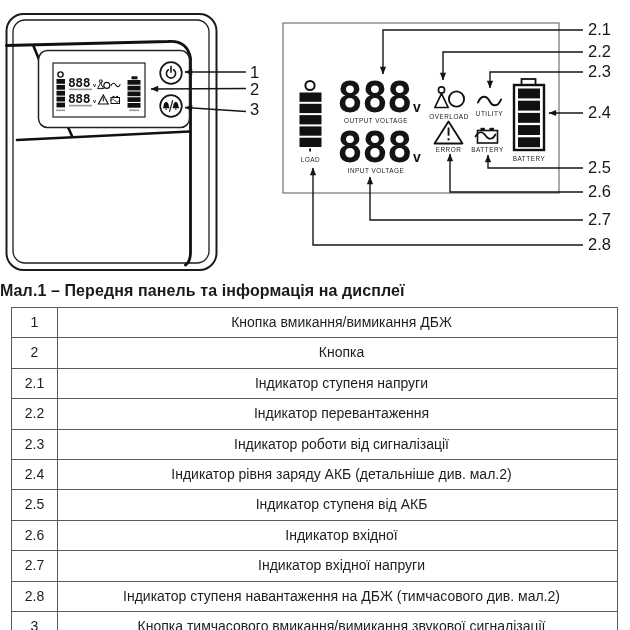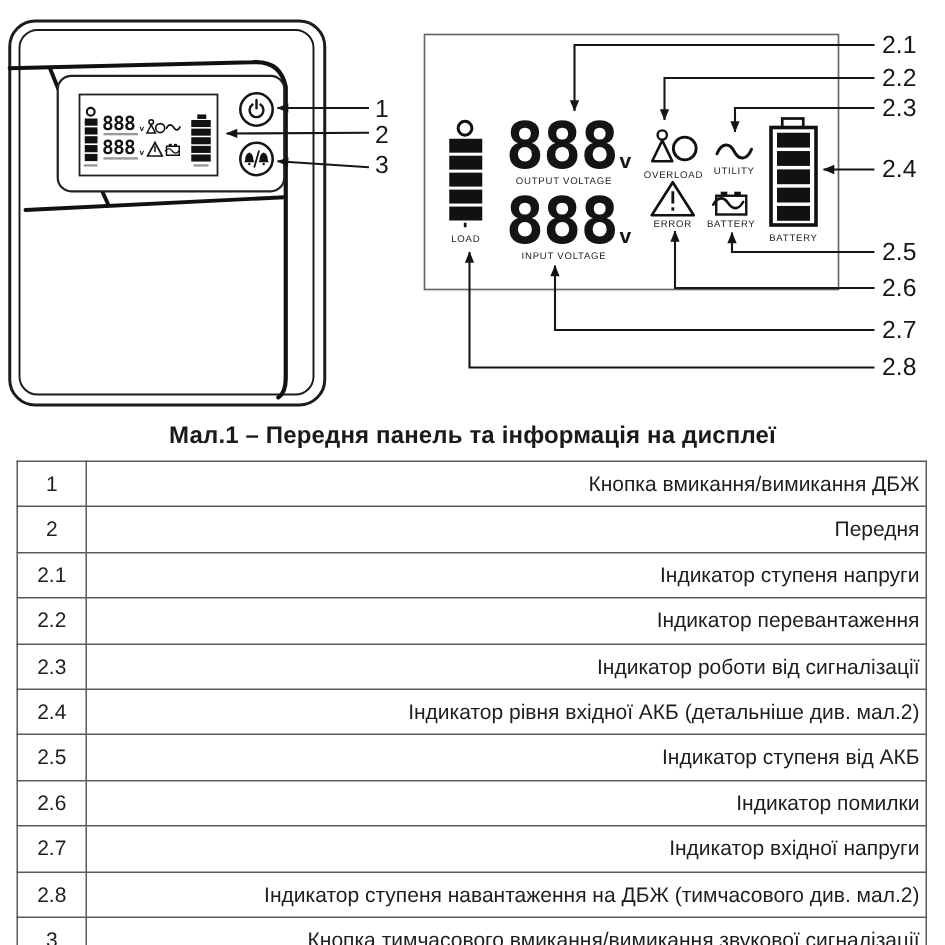--- a/index.html
+++ b/index.html
@@ -2,33 +2,33 @@
 <html><head>
 <meta charset="utf-8">
 <style>
   html,body{margin:0;padding:0;}
   body{
     width:630px;height:630px;background:#ffffff;position:relative;overflow:hidden;
     font-family:"Liberation Sans",sans-serif;color:#1c1c1c;
   }
   .figure-svg{position:absolute;left:0;top:0;}
   .caption{
-    position:absolute;left:0;top:282px;width:630px;text-align:center;
+    position:absolute;left:0;top:282px;width:630px;text-align:left;
     font-size:16px;font-weight:bold;color:#1a1a1a;letter-spacing:0.1px;
   }
   table.legend{
     position:absolute;left:11px;top:307px;width:607px;
     border-collapse:collapse;table-layout:fixed;
   }
   table.legend td{
     border:1px solid #5a5a5a;height:27.4px;font-size:14px;color:#1e1e1e;
     vertical-align:middle;line-height:1.1;
   }
   table.legend td.num{width:43px;text-align:center;}
-  table.legend td.desc{padding-left:12px;padding-right:4px;text-align:right;}
+  table.legend td.desc{padding-left:12px;padding-right:4px;text-align:center;}
   svg text{font-family:"Liberation Sans",sans-serif;fill:#141414;}
   svg text.seg{font-family:"DejaVu Sans Mono",monospace;font-weight:bold;}
   svg text.tiny{font-size:6.4px;letter-spacing:0.5px;text-anchor:middle;fill:#222;}
   svg text.callout{font-size:16.5px;fill:#161616;}
   .ln{stroke:#161616;stroke-width:1.4;fill:none;}
 </style>
 </head>
 <body>
 
 <svg class="figure-svg" width="630" height="280" viewBox="0 0 630 280">
@@ -202,45 +202,45 @@
 <div class="caption">Мал.1 – Передня панель та інформація на дисплеї</div>
 
 <table class="legend">
   <tbody>
     <tr>
       <td class="num">1</td>
       <td class="desc">Кнопка вмикання/вимикання ДБЖ</td>
     </tr>
     <tr>
       <td class="num">2</td>
-      <td class="desc">Передня</td>
+      <td class="desc">Кнопка</td>
     </tr>
     <tr>
       <td class="num">2.1</td>
       <td class="desc">Індикатор ступеня напруги</td>
     </tr>
     <tr>
       <td class="num">2.2</td>
       <td class="desc">Індикатор перевантаження</td>
     </tr>
     <tr>
       <td class="num">2.3</td>
       <td class="desc">Індикатор роботи від сигналізації</td>
     </tr>
     <tr>
       <td class="num">2.4</td>
-      <td class="desc">Індикатор рівня вхідної АКБ (детальніше див. мал.2)</td>
+      <td class="desc">Індикатор рівня заряду АКБ (детальніше див. мал.2)</td>
     </tr>
     <tr>
       <td class="num">2.5</td>
       <td class="desc">Індикатор ступеня від АКБ</td>
     </tr>
     <tr>
       <td class="num">2.6</td>
-      <td class="desc">Індикатор помилки</td>
+      <td class="desc">Індикатор вхідної</td>
     </tr>
     <tr>
       <td class="num">2.7</td>
       <td class="desc">Індикатор вхідної напруги</td>
     </tr>
     <tr>
       <td class="num">2.8</td>
       <td class="desc">Індикатор ступеня навантаження на ДБЖ (тимчасового див. мал.2)</td>
     </tr>
     <tr>

